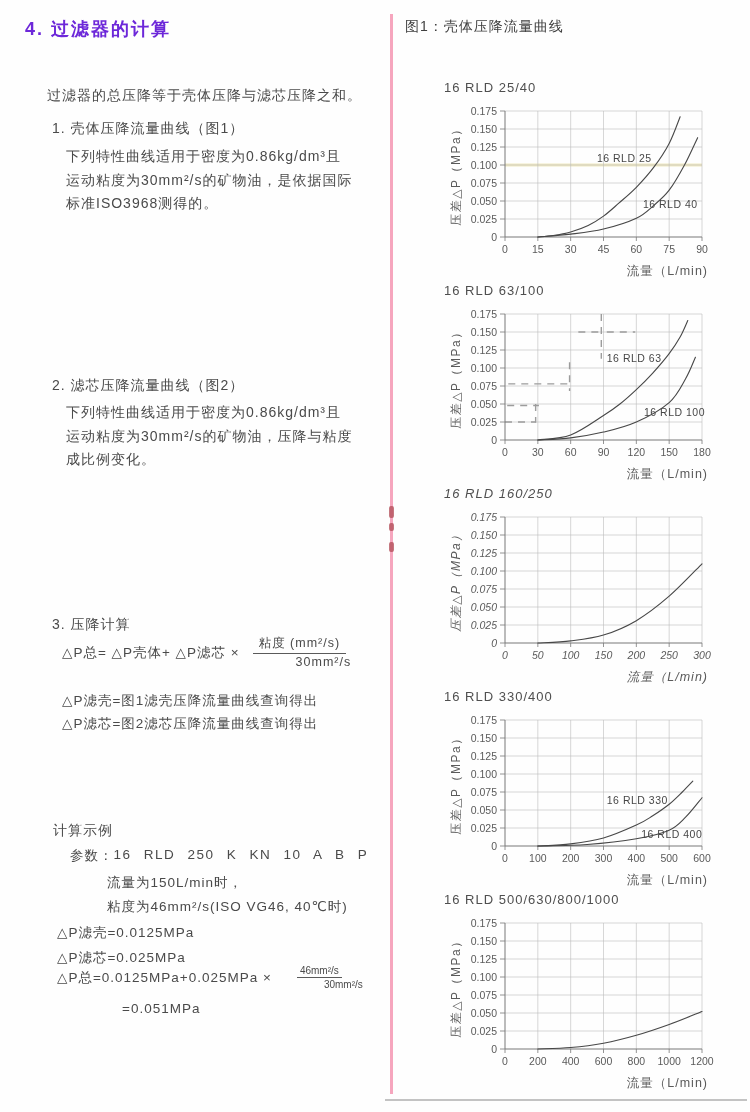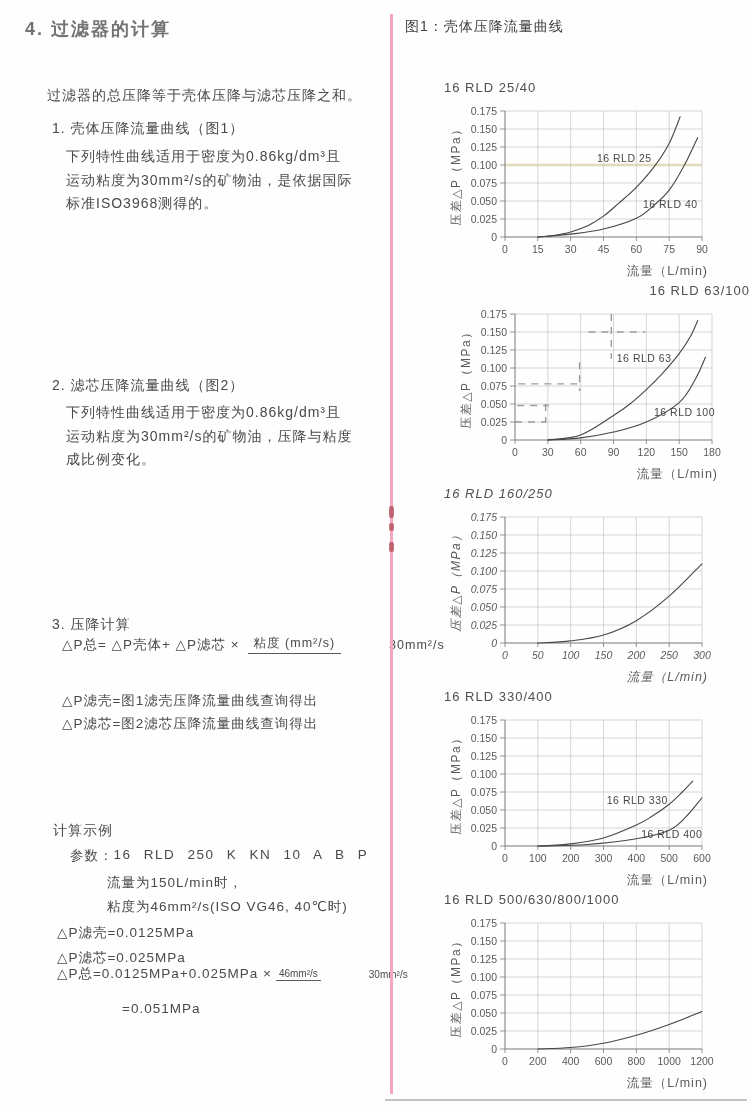--- a/index.html
+++ b/index.html
@@ -3,26 +3,26 @@
 <meta charset="utf-8">
 <style>
   html,body{margin:0;padding:0;}
   body{
     width:750px;height:1112px;position:relative;overflow:hidden;
     background:#fefefe;color:#4a4a4a;
     font-family:"Liberation Sans","DejaVu Sans",sans-serif;
   }
   .abs{position:absolute;}
   .cn{letter-spacing:1px;white-space:nowrap;}
-  .page-title{font-size:18px;font-weight:600;letter-spacing:2px;color:#737373;}
+  .page-title{font-size:18px;font-weight:600;letter-spacing:2px;color:#6d28d9;}
   .body-line{font-size:14px;line-height:23.5px;}
   .sec-head{font-size:14px;}
   .note-line{font-size:13.5px;line-height:23.5px;}
   .formula-row{display:flex;align-items:center;font-size:13.5px;}
-  .frac{display:inline-flex;align-items:center;margin-left:8px;font-size:12.5px;line-height:1.25;}
+  .frac{display:inline-flex;flex-direction:column;align-items:center;margin-left:8px;font-size:12.5px;line-height:1.25;}
   .frac .num{border-bottom:1px solid #5a5a5a;padding:0 6px 1px;}
   .frac .den{padding-top:1px;margin-left:48px;}
   .frac.small{font-size:10px;margin-left:4px;line-height:1.2;}
   .frac.small .num{padding:0 3px 0;}
   .param-value{word-spacing:7px;letter-spacing:1.5px;}
   .divider{position:absolute;left:390px;top:14px;width:3px;height:1080px;background:#f6a6be;}
   .divider-mark{position:absolute;left:389px;width:5px;background:#b04b55;opacity:.75;border-radius:2px;}
   .bottom-line{position:absolute;left:385px;top:1099px;width:362px;height:2px;background:#c3c3c3;}
   .figure-header{font-size:14px;color:#3f3f3f;}
   .chart-block{position:absolute;left:440px;width:310px;}
@@ -137,21 +137,21 @@
         <line x1="60" x2="65" y1="137" y2="137" stroke="#787878" stroke-width="0.8"></line>
         <text x="57" y="140.5" text-anchor="end" font-size="10.5" fill="#5a5a5a">0</text>
         <text x="20" y="74" text-anchor="middle" font-size="12" letter-spacing="1.5" fill="#5a5a5a" transform="rotate(-90 20 74)">压差△P（MPa）</text>
         <path d="M97.83333333333333 137C100.38703703703703 136.76 107.68333333333334 136.4 113.15555555555555 135.56C118.62777777777777 134.72 124.82962962962962 133.64000000000001 130.66666666666666 131.96C136.5037037037037 130.28 142.70555555555555 128.12 148.17777777777778 125.48C153.65 122.84 158.3925925925926 119.84 163.5 116.12C168.6074074074074 112.4 173.34999999999997 107.96 178.8222222222222 103.16C184.29444444444442 98.36 190.49629629629626 93.32 196.33333333333331 87.32C202.17037037037036 81.32 208.3722222222222 74.47999999999999 213.84444444444443 67.15999999999998C219.31666666666666 59.83999999999998 224.7888888888889 51.79999999999999 229.16666666666669 43.39999999999999C233.54444444444448 34.99999999999999 238.28703703703704 21.199999999999992 240.11111111111111 16.75999999999999" fill="none" stroke="#474747" stroke-width="1.1" stroke-linecap="round"></path>
         <text x="156.93333333333334" y="62.120000000000005" font-size="10.5" letter-spacing="0.5" fill="#474747">16 RLD 25</text>
         <path d="M97.83333333333333 137C103.30555555555554 136.52 119.72222222222221 135.44 130.66666666666666 134.12C141.61111111111111 132.8 152.55555555555554 131.72000000000003 163.5 129.08C174.44444444444446 126.44000000000001 187.94259259259258 122.24000000000001 196.33333333333331 118.28C204.72407407407405 114.32 208.3722222222222 110 213.84444444444443 105.32C219.31666666666666 100.63999999999999 224.05925925925928 96.91999999999999 229.16666666666669 90.19999999999999C234.2740740740741 83.47999999999999 239.7462962962963 73.75999999999999 244.48888888888888 64.99999999999999C249.23148148148147 56.23999999999999 255.4333333333333 42.19999999999999 257.6222222222222 37.639999999999986" fill="none" stroke="#474747" stroke-width="1.1" stroke-linecap="round"></path>
         <text x="202.89999999999998" y="108.19999999999999" font-size="10.5" letter-spacing="0.5" fill="#474747">16 RLD 40</text>
         <text x="268" y="175" text-anchor="end" font-size="12.5" letter-spacing="1" fill="#5a5a5a">流量（L/min)</text>
       </svg></div>
 </div>
-<div class="chart-block" style="top:267px;text-align:right;">
+<div class="chart-block" style="top:267px;">
   <div class="chart-title">16 RLD 63/100</div>
   <div class="chart-svg"><svg width="300" height="184" viewBox="0 0 300 184">
         <line x1="97.83333333333333" x2="97.83333333333333" y1="11" y2="137" stroke="#bcbcbc" stroke-width="0.6"></line>
         <line x1="130.66666666666666" x2="130.66666666666666" y1="11" y2="137" stroke="#bcbcbc" stroke-width="0.6"></line>
         <line x1="163.5" x2="163.5" y1="11" y2="137" stroke="#bcbcbc" stroke-width="0.6"></line>
         <line x1="196.33333333333331" x2="196.33333333333331" y1="11" y2="137" stroke="#bcbcbc" stroke-width="0.6"></line>
         <line x1="229.16666666666669" x2="229.16666666666669" y1="11" y2="137" stroke="#bcbcbc" stroke-width="0.6"></line>
         <line x1="262" x2="262" y1="11" y2="137" stroke="#bcbcbc" stroke-width="0.6"></line>
         <line x1="65" x2="262" y1="11" y2="11" stroke="#bcbcbc" stroke-width="0.6"></line>
         <line x1="65" x2="262" y1="28.999999999999986" y2="28.999999999999986" stroke="#bcbcbc" stroke-width="0.6"></line>

